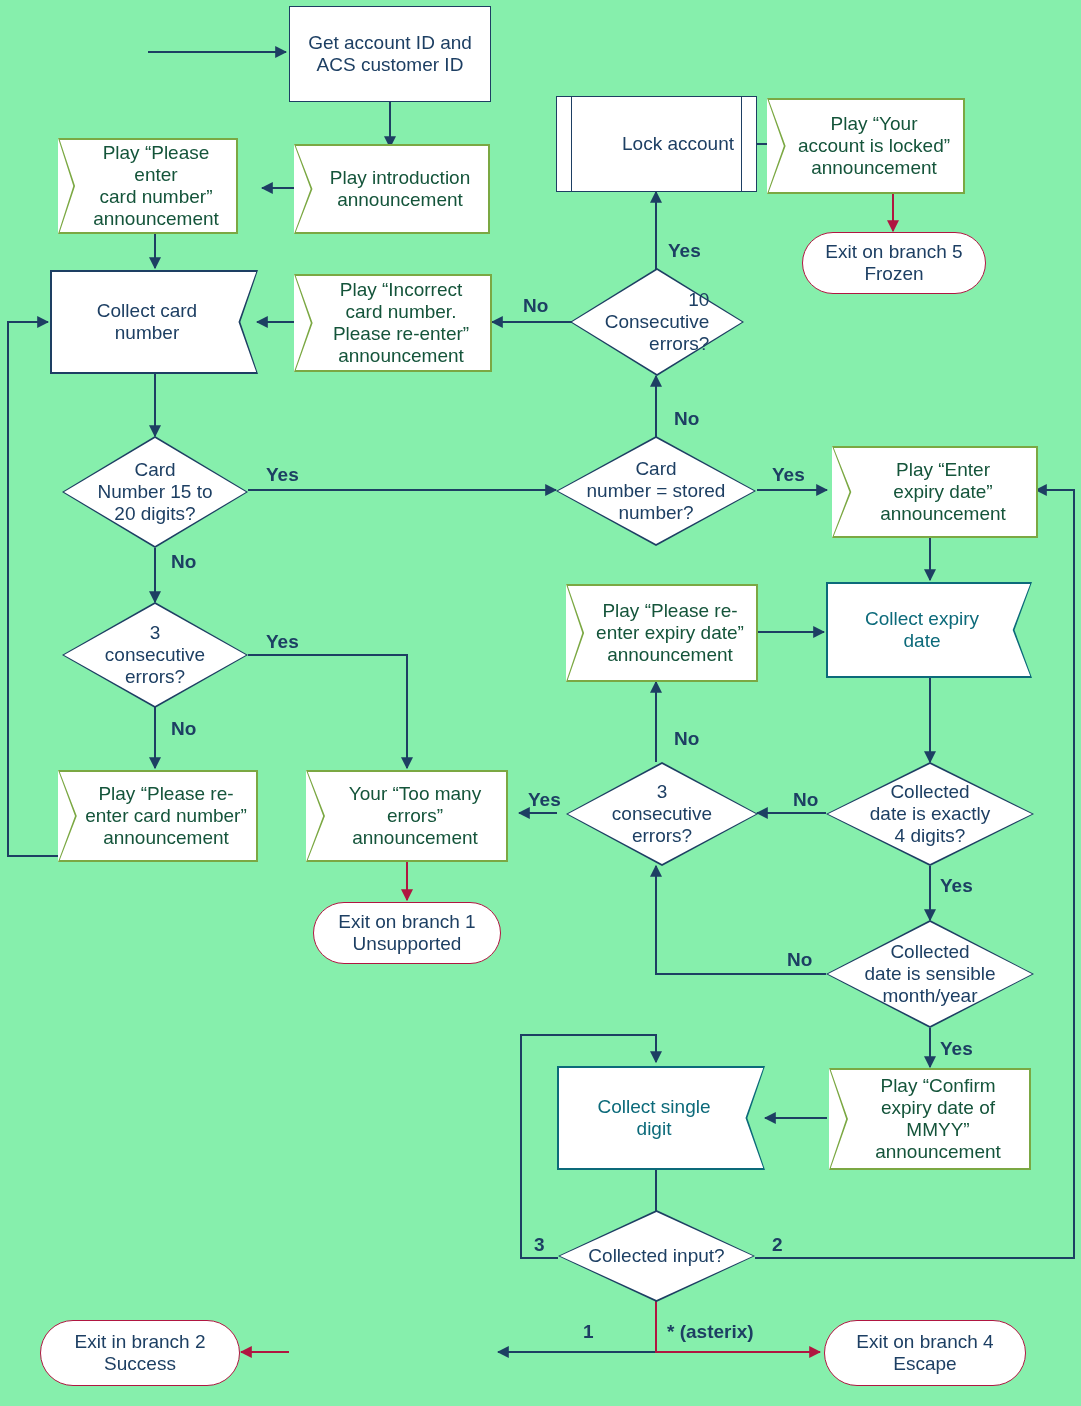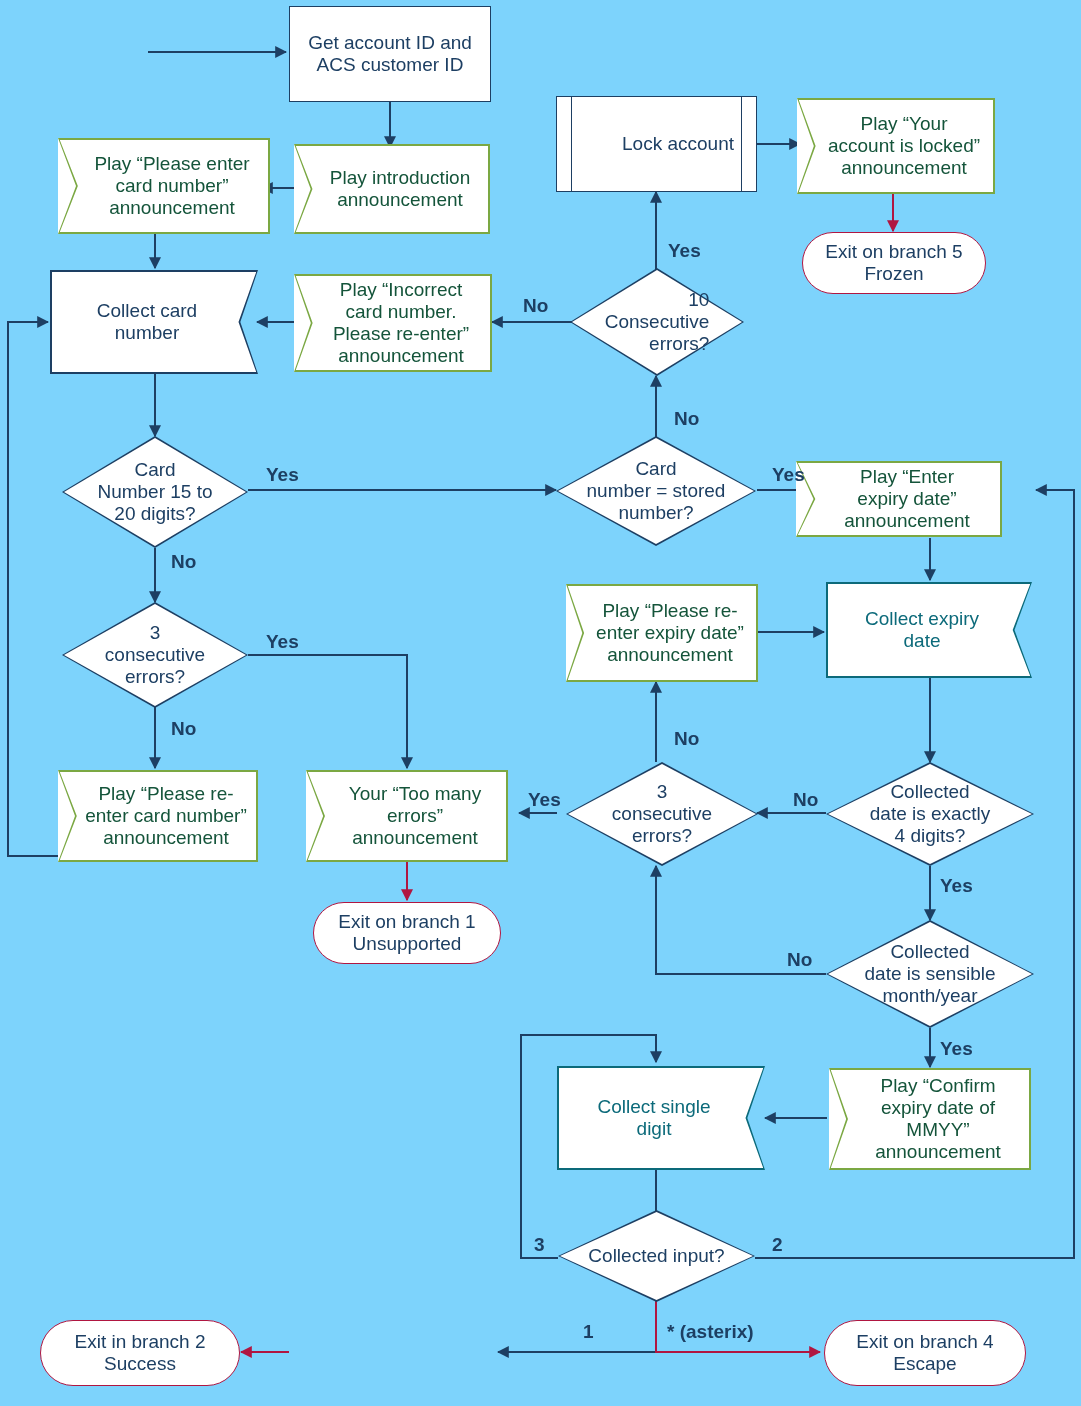--- a/index.html
+++ b/index.html
@@ -4,21 +4,21 @@
 <style>
   html,body{margin:0;padding:0;}
   body{
     background:#4c6472;
     font-family:"Liberation Sans", sans-serif;
   }
   #stage{
     position:relative;
     width:1081px;
     height:1406px;
-    background:#7dd3fc;
+    background:#86efac;
     overflow:hidden;
   }
   .node{
     position:absolute;
     box-sizing:border-box;
     display:flex;
     align-items:center;
     justify-content:center;
     text-align:center;
     line-height:1.16;
@@ -240,21 +240,21 @@
     <span class="txt">Get account ID and
 ACS customer ID</span>
   </div>
 
   <div class="node play" style="left:294px;top:144px;width:196px;height:90px;">
     <span class="shape"></span>
     <span class="txt">Play introduction
 announcement</span>
   </div>
 
-  <div class="node play" style="left:58px;top:138px;width:212px;height:96px;">
+  <div class="node play" style="left:58px;top:138px;width:180px;height:96px;">
     <span class="shape"></span>
     <span class="txt">Play “Please enter
 card number”
 announcement</span>
   </div>
 
   <div class="node collect" style="left:50px;top:270px;width:208px;height:104px;">
     <span class="shape"></span>
     <span class="txt">Collect card
 number</span>
@@ -265,21 +265,21 @@
     <span class="txt">Play “Incorrect
 card number.
 Please re-enter”
 announcement</span>
   </div>
 
   <div class="node subproc" style="left:556px;top:96px;width:201px;height:96px;padding-left:43px;">
     <span class="txt">Lock account</span>
   </div>
 
-  <div class="node play" style="left:797px;top:98px;width:198px;height:96px;">
+  <div class="node play" style="left:767px;top:98px;width:198px;height:96px;">
     <span class="shape"></span>
     <span class="txt">Play “Your
 account is locked”
 announcement</span>
   </div>
 
   <div class="node term" style="left:802px;top:232px;width:184px;height:62px;">
     <span class="txt">Exit on branch 5
 Frozen</span>
   </div>
@@ -298,21 +298,21 @@
 20 digits?</span>
   </div>
 
   <div class="node dec" style="left:556px;top:436px;width:200px;height:110px;">
     <span class="shape"></span>
     <span class="txt">Card
 number = stored
 number?</span>
   </div>
 
-  <div class="node play" style="left:796px;top:446px;width:206px;height:76px;margin-top:15px;">
+  <div class="node play" style="left:832px;top:446px;width:206px;height:92px;">
     <span class="shape"></span>
     <span class="txt">Play “Enter
 expiry date”
 announcement</span>
   </div>
 
   <div class="node dec" style="left:62px;top:602px;width:186px;height:106px;">
     <span class="shape"></span>
     <span class="txt">3
 consecutive

